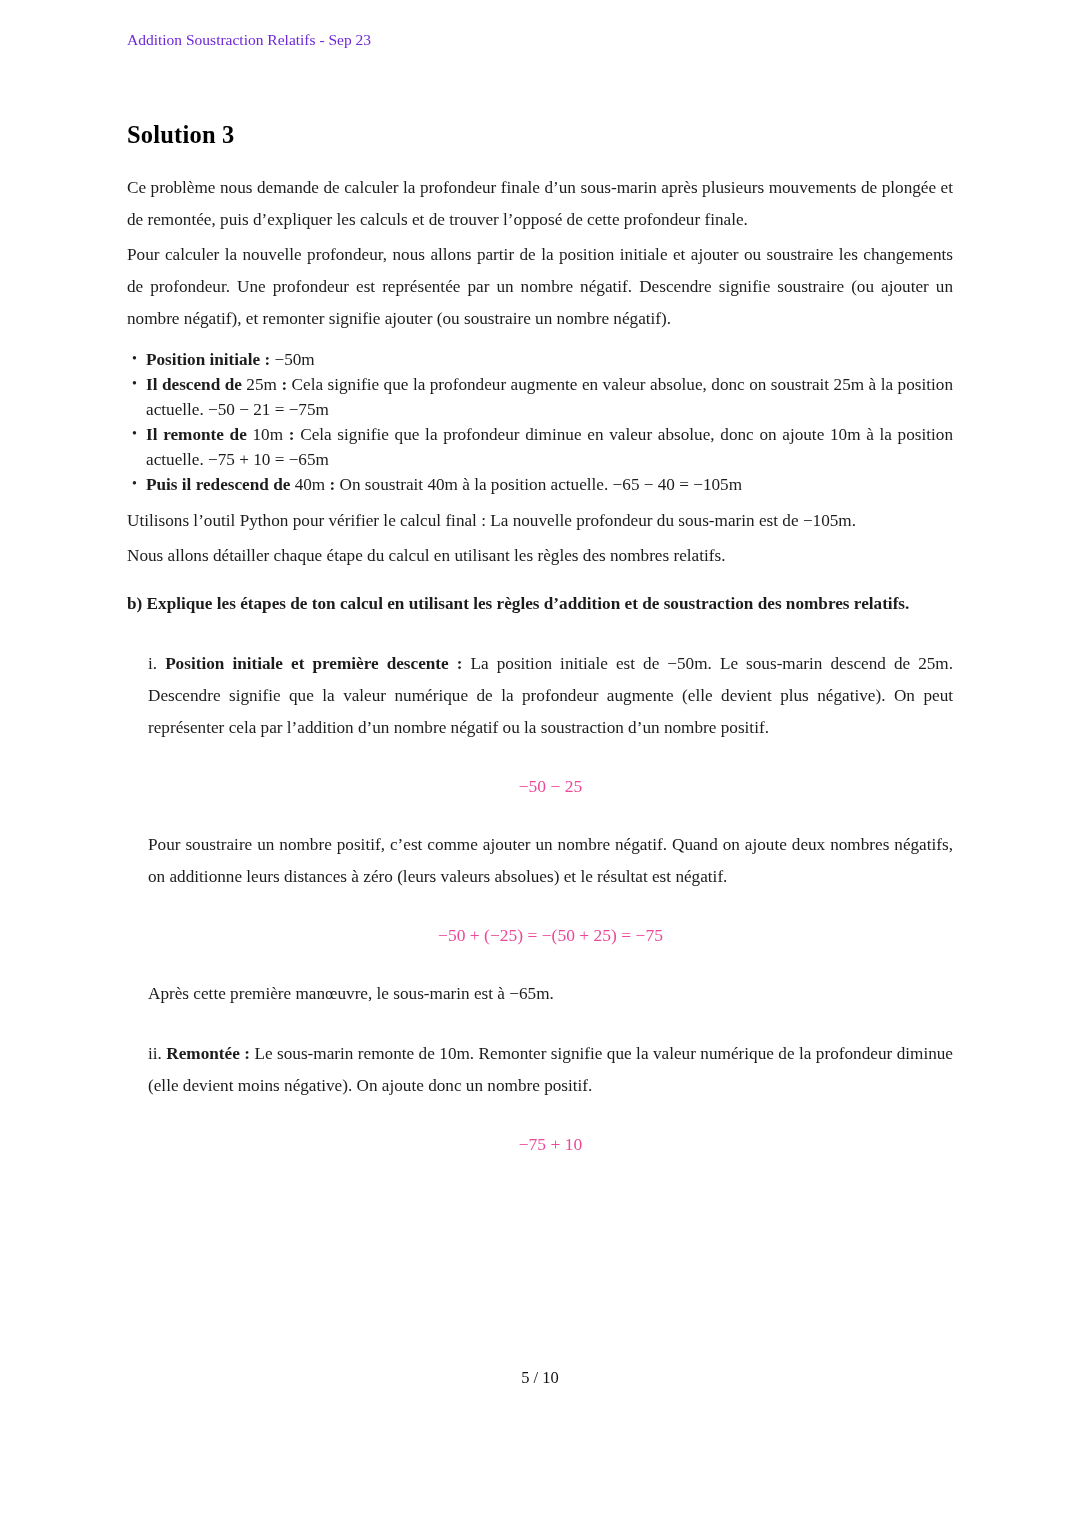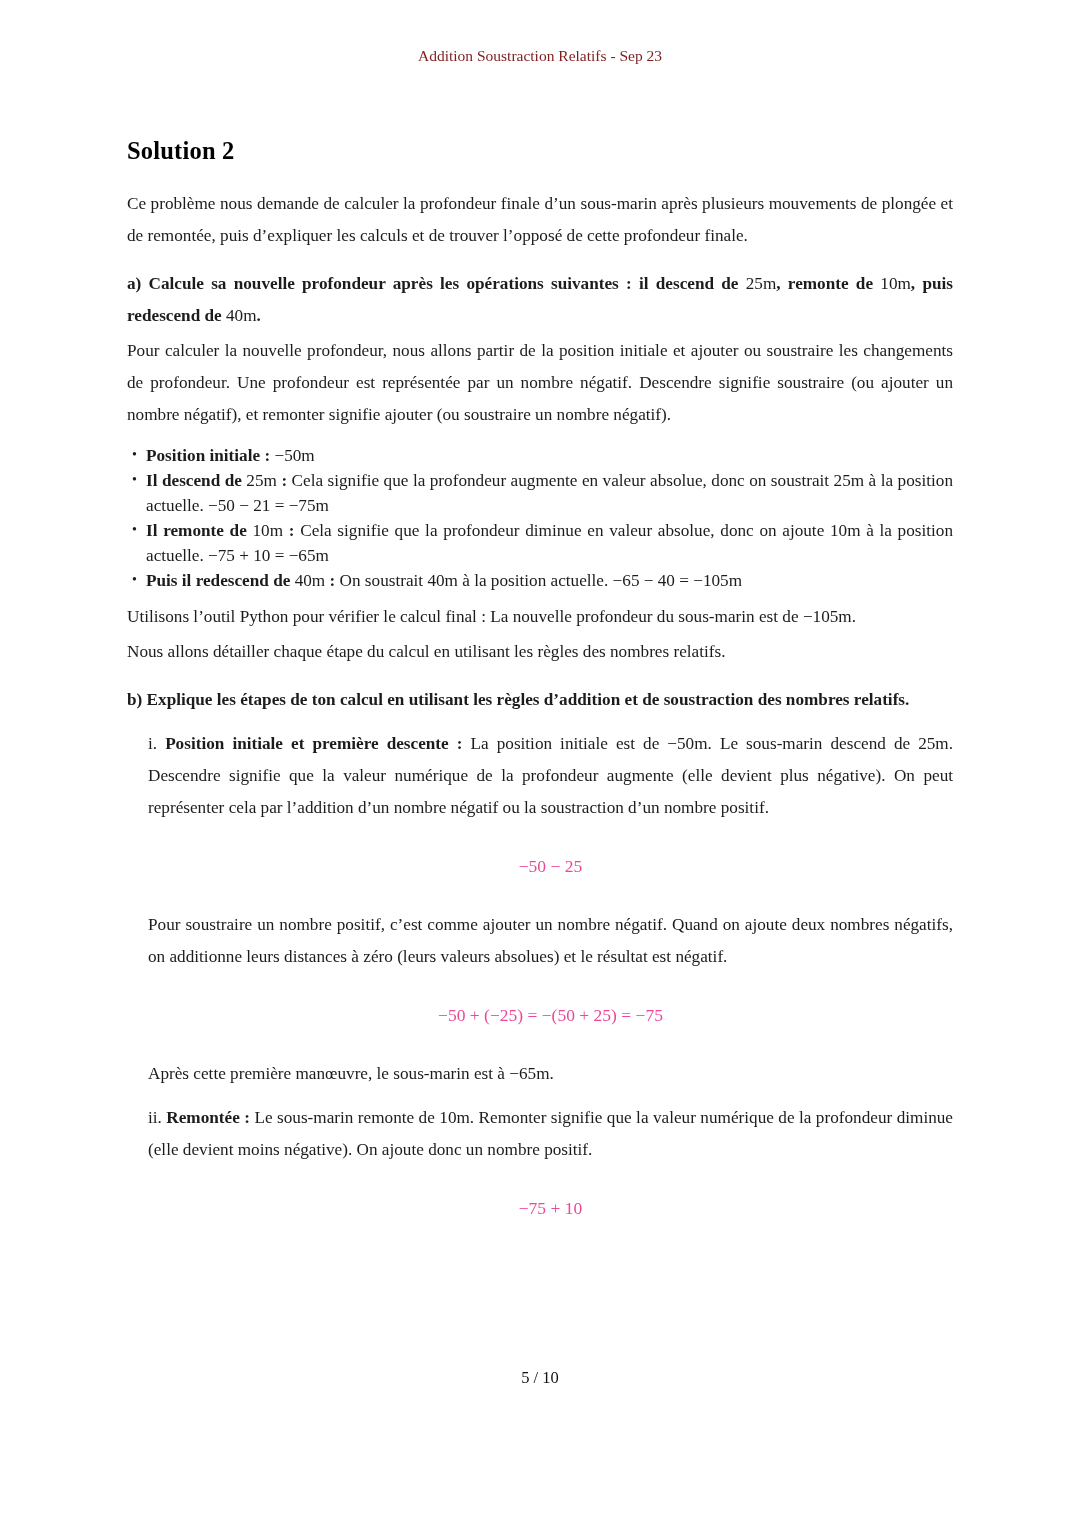--- a/index.html
+++ b/index.html
@@ -8,25 +8,24 @@
     width: 1080px;
     height: 1527px;
     background: #ffffff;
     color: #1c1c1c;
     font-family: "Liberation Serif", "DejaVu Serif", serif;
     box-sizing: border-box;
     padding: 30px 127px 0 127px;
     overflow: hidden;
   }
   .doc-header {
-    text-align: center;
+    text-align: left;
     font-size: 15.5px;
     line-height: 20px;
-    color: #7f1d1d;
-    margin-top: 16px;
+    color: #6d28d9;
   }
   h1.doc-title {
     font-size: 24.5px;
     font-weight: 700;
     color: #000000;
     margin: 71px 0 0 0;
     letter-spacing: 0.2px;
   }
   p { margin: 0; }
   .body-text {
@@ -52,21 +51,21 @@
     line-height: 25px;
     text-align: justify;
   }
   ul.bullets .marker {
     position: absolute;
     left: 5px;
     top: -1px;
     font-size: 14px;
   }
   .step {
-    margin-top: 12px;
+    margin-top: 28px;
     padding-left: 21px;
   }
   .equation {
     text-align: center;
     margin: 32px 0;
     font-size: 17.5px;
     color: #ec4899;
   }
   .doc-footer {
     position: absolute;
@@ -80,25 +79,24 @@
 </style>
 </head>
 <body>
 
 <div class="page">
 
   <div class="doc-header">
     <span>Addition Soustraction Relatifs - Sep 23</span>
   </div>
 
-  <h1 class="doc-title">Solution 2</h1>
+  <h1 class="doc-title">Solution 3</h1>
 
   <p class="body-text intro-par">Ce problème nous demande de calculer la profondeur finale d’un sous-marin après plusieurs mouvements de plongée et de remontée, puis d’expliquer les calculs et de trouver l’opposé de cette profondeur finale.</p>
 
-  <p class="body-text heading-par"><span class="b">a) Calcule sa nouvelle profondeur après les opérations suivantes : il descend de </span><span class="m">25m</span><span class="b">, remonte de </span><span class="m">10m</span><span class="b">, puis redescend de </span><span class="m">40m</span><span class="b">.</span></p>
 
   <p class="body-text tight-par">Pour calculer la nouvelle profondeur, nous allons partir de la position initiale et ajouter ou soustraire les changements de profondeur. Une profondeur est représentée par un nombre négatif. Descendre signifie soustraire (ou ajouter un nombre négatif), et remonter signifie ajouter (ou soustraire un nombre négatif).</p>
 
   <ul class="bullets">
     <li><span class="marker">•</span><span class="b">Position initiale :</span><span class="m"> −50m</span></li>
     <li><span class="marker">•</span><span class="b">Il descend de </span><span class="m">25m</span><span class="b"> :</span><span class="m"> Cela signifie que la profondeur augmente en valeur absolue, donc on soustrait 25m à la position actuelle. </span><span class="m">−50 − 21 = −75m</span></li>
     <li><span class="marker">•</span><span class="b">Il remonte de </span><span class="m">10m</span><span class="b"> :</span><span class="m"> Cela signifie que la profondeur diminue en valeur absolue, donc on ajoute 10m à la position actuelle. </span><span class="m">−75 + 10 = −65m</span></li>
     <li><span class="marker">•</span><span class="b">Puis il redescend de </span><span class="m">40m</span><span class="b"> :</span><span class="m"> On soustrait 40m à la position actuelle. </span><span class="m">−65 − 40 = −105m</span></li>
   </ul>
 

